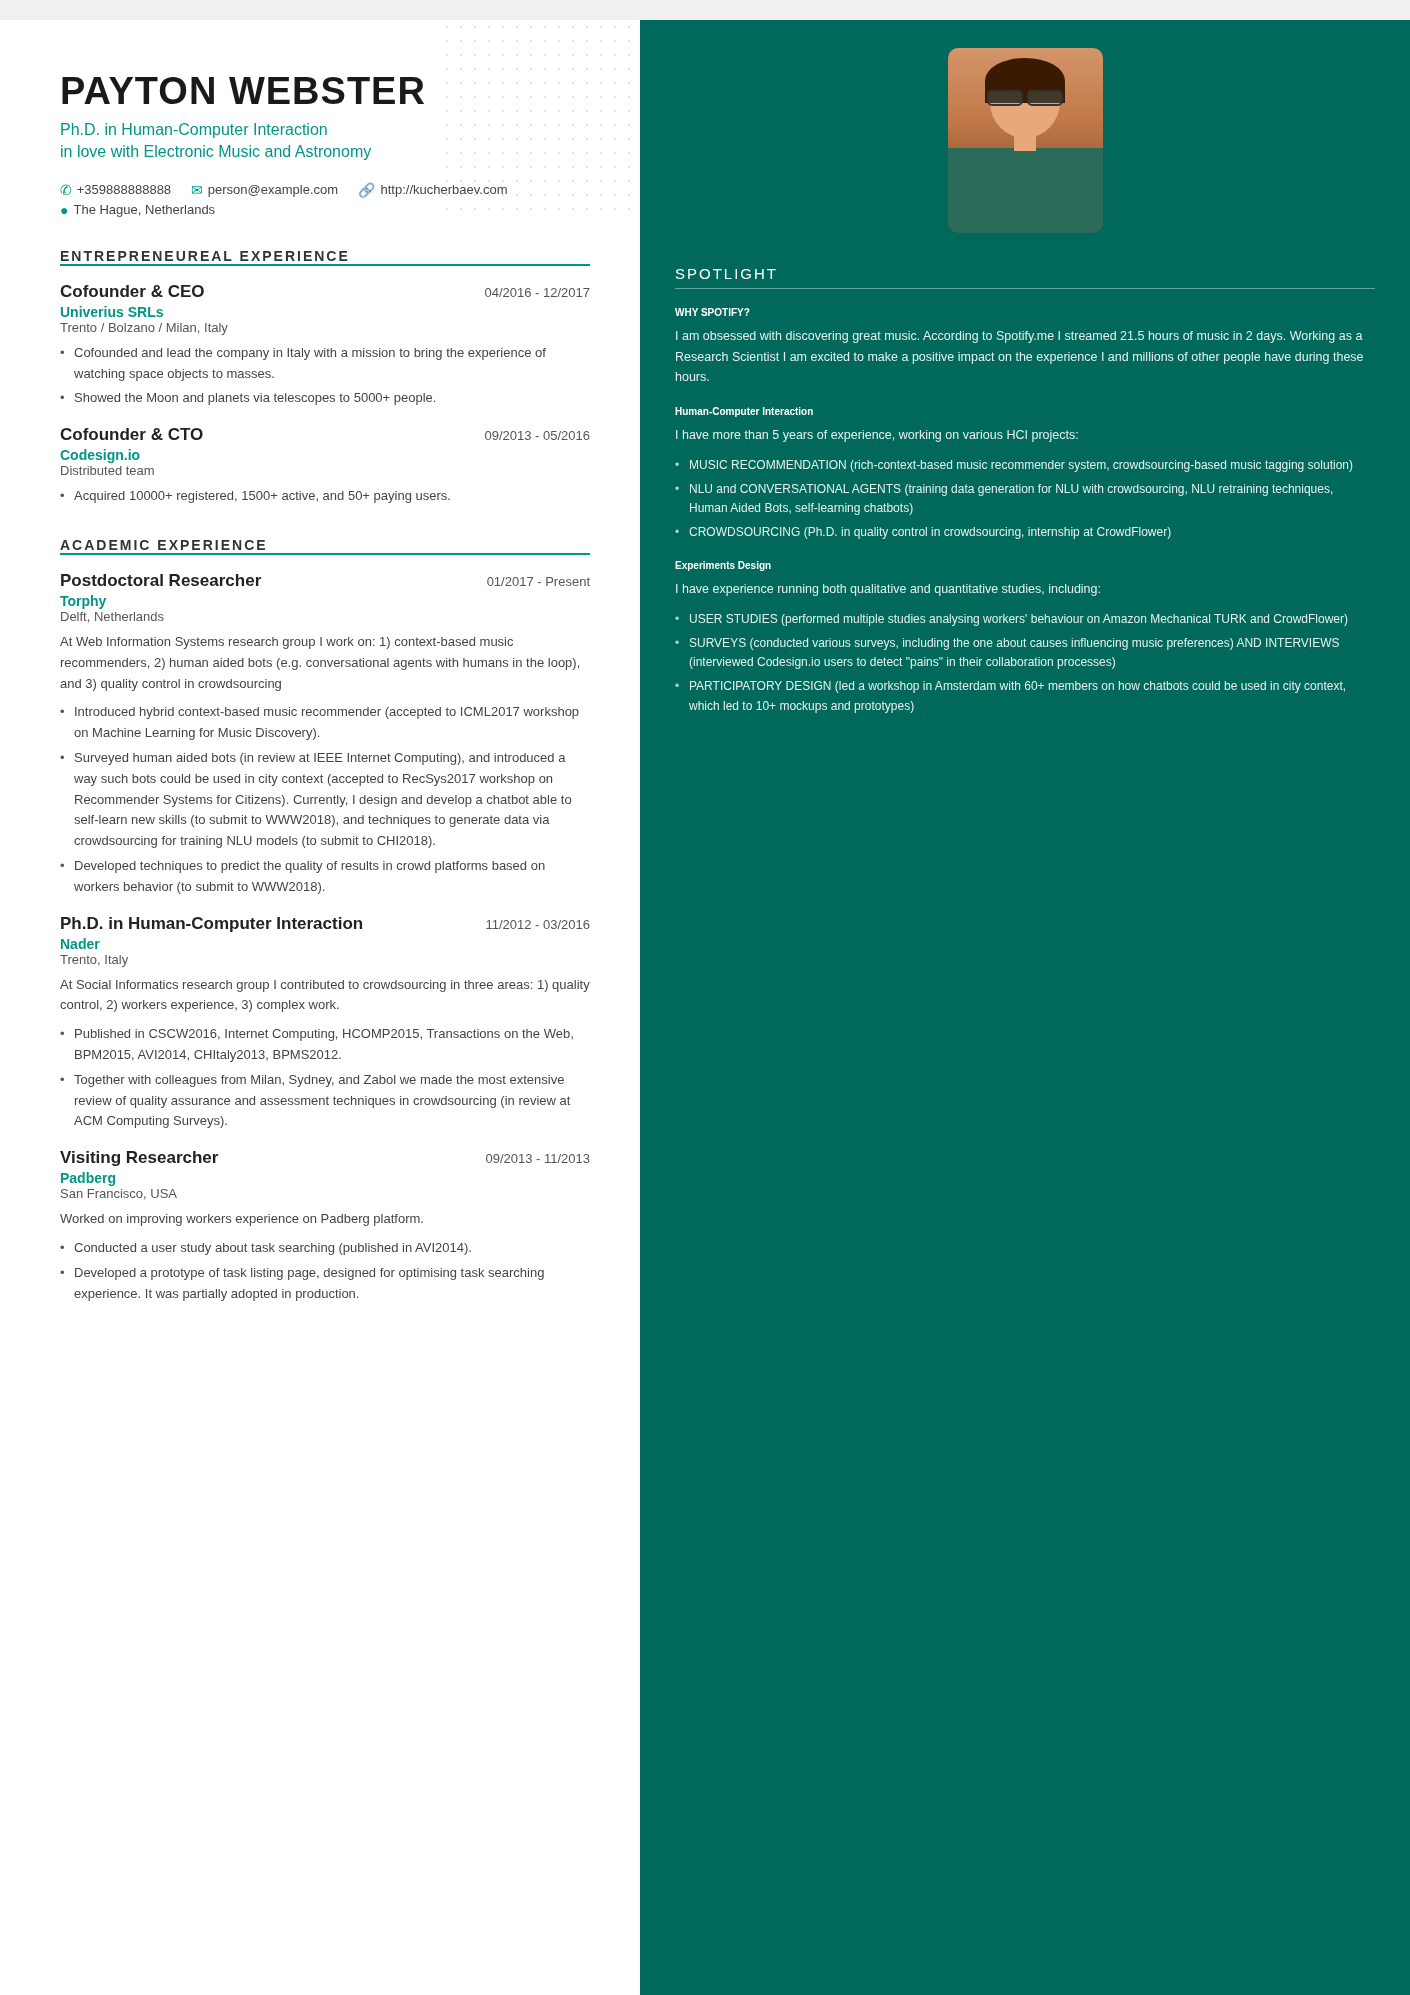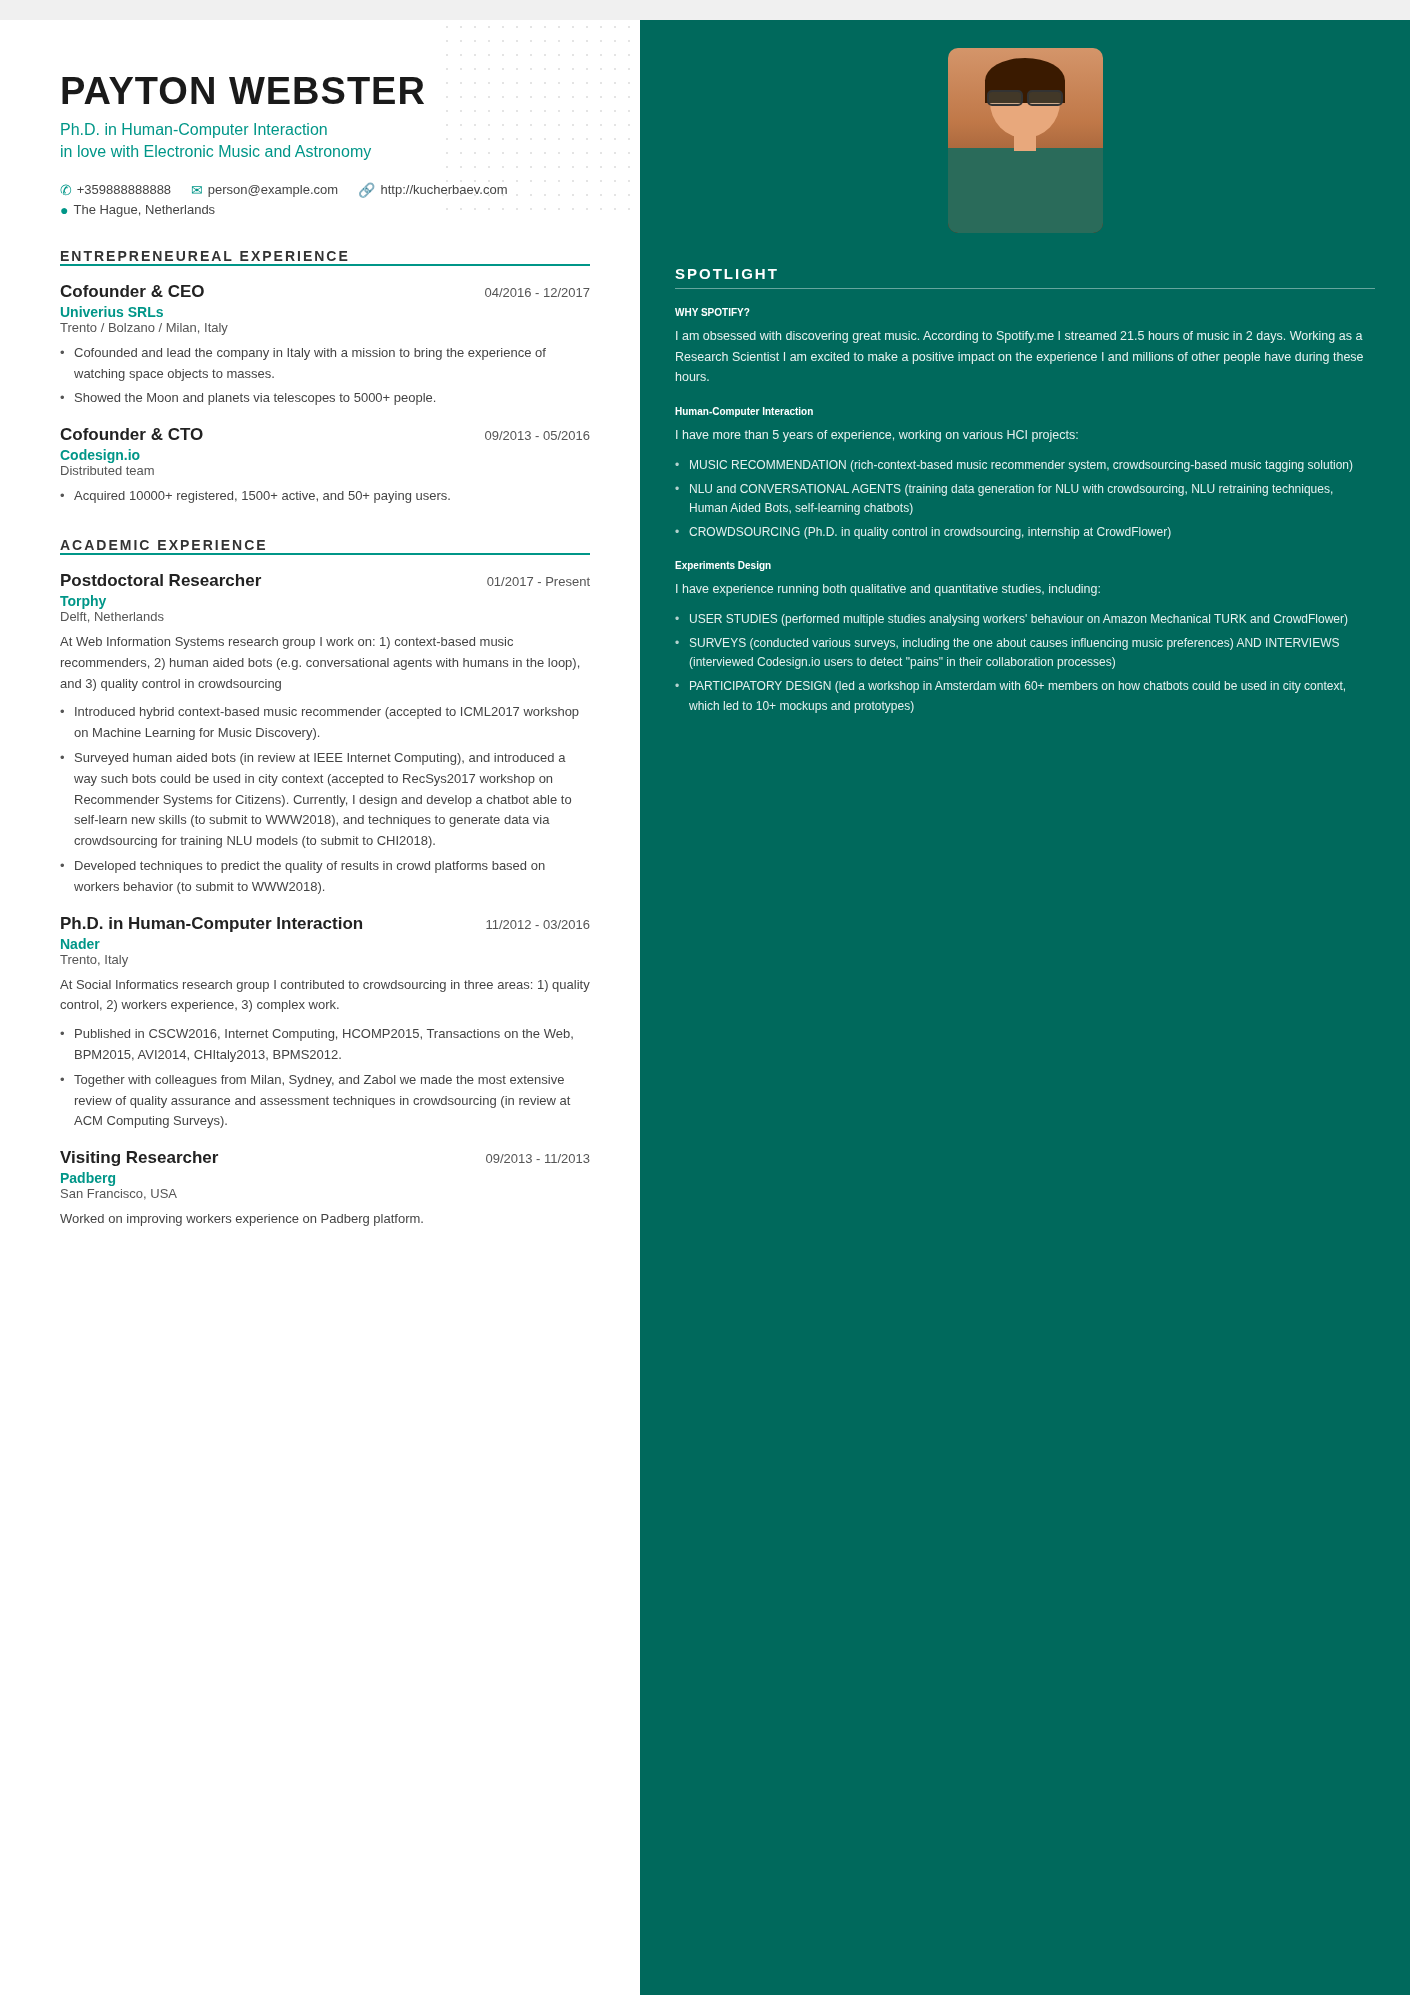--- a/index.html
+++ b/index.html
@@ -167,21 +167,21 @@
       position: relative;
       overflow: hidden;
     }
     .right-content {
       padding: 25px 35px 40px 35px;
       color: white;
       flex: 1;
     }
     .right-section-title {
       font-size: 15px;
-      font-weight: 700;
+      font-weight: 400;
       color: white;
       letter-spacing: 2px;
       text-transform: uppercase;
       margin-bottom: 12px;
       padding-bottom: 6px;
       border-bottom: 1px solid rgba(255,255,255,0.4);
     }
     .spotlight-heading {
       font-size: 10px;
       font-weight: 700;
@@ -317,20 +317,24 @@
       <div>
         <div class="job-header">
           <span class="job-title">Visiting Researcher</span>
           <span class="job-date">09/2013 - 11/2013</span>
         </div>
         <div class="job-sub">
           <span class="company-link">Padberg</span>
           <span class="job-location">San Francisco, USA</span>
         </div>
         <p class="job-description">Worked on improving workers experience on Padberg platform.</p>
+        <ul class="bullet-list">
+          <li>Conducted a user study about task searching (published in AVI2014).</li>
+          <li>Developed a prototype of task listing page, designed for optimising task searching experience. It was partially adopted in production.</li>
+        </ul>
       </div>
     </div>
 
     <div class="right-col">
 
       <div class="photo-area">
 
         <div style="width:155px; height:185px; background: linear-gradient(180deg, #d4956a 0%, #c07848 40%, #6B3A1F 100%); border-radius: 10px; position:relative; overflow:hidden; margin-top:20px;">
 
           <div style="position:absolute; top:18px; left:50%; transform:translateX(-50%); width:70px; height:72px; background:#e8a87c; border-radius:50%;"></div>

